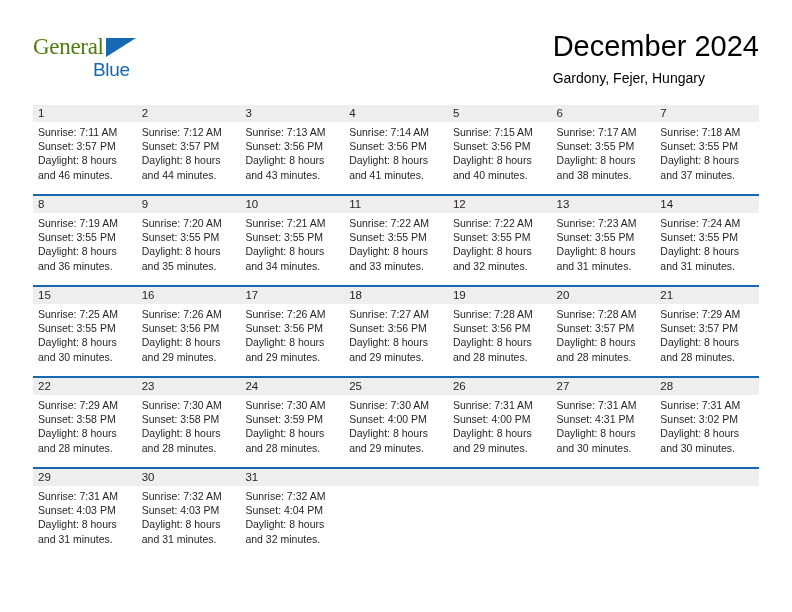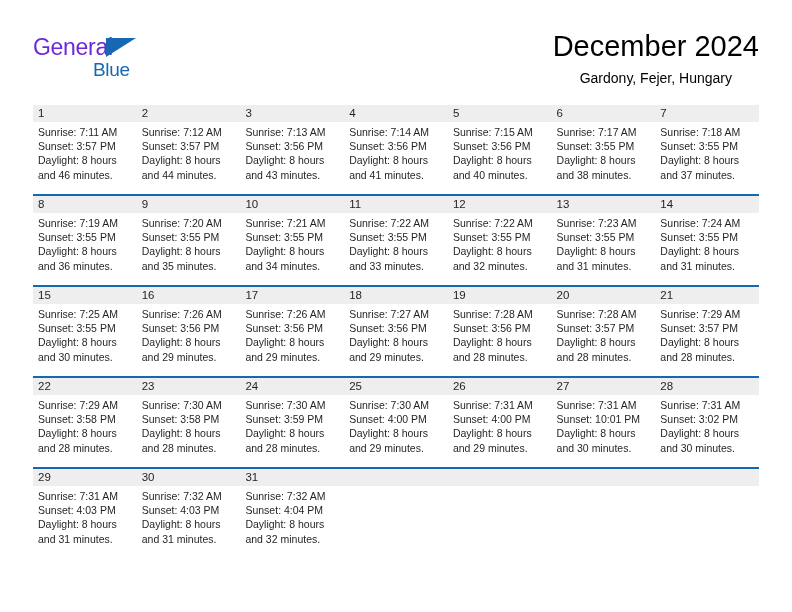--- a/index.html
+++ b/index.html
@@ -33,23 +33,24 @@
     left: 0;
     top: 6px;
     width: 200px;
     height: 56px;
   }
   .brand-general {
     position: absolute;
     left: 0;
     top: 0;
     font-size: 23px;
-    color: #6d28d9;
+    color: #4d7c0f;
     letter-spacing: -0.3px;
     line-height: 26px;
+    font-family: Liberation Serif, serif;
   }
   .brand-tri {
     position: absolute;
     left: 73px;
     top: 4px;
     width: 0;
     height: 0;
     border-left: 30px solid #1668b3;
     border-bottom: 19px solid transparent;
   }
@@ -60,21 +61,21 @@
     font-size: 19px;
     color: #1668b3;
     letter-spacing: -0.3px;
     line-height: 26px;
   }
 
   .titles {
     position: absolute;
     right: 0;
     top: 0;
-    text-align: center;
+    text-align: left;
     margin-left: 20px;
   }
   .cal-title {
     font-size: 29px;
     color: #000000;
     line-height: 36px;
     white-space: nowrap;
   }
   .cal-subtitle {
     margin-top: 5px;
@@ -422,21 +423,21 @@
           <div>Sunrise: 7:31 AM</div>
           <div>Sunset: 4:00 PM</div>
           <div>Daylight: 8 hours</div>
           <div>and 29 minutes.</div>
         </div>
       </div>
       <div class="cell">
         <div class="daynum">27</div>
         <div class="info">
           <div>Sunrise: 7:31 AM</div>
-          <div>Sunset: 10:01 PM</div>
+          <div>Sunset: 4:31 PM</div>
           <div>Daylight: 8 hours</div>
           <div>and 30 minutes.</div>
         </div>
       </div>
       <div class="cell">
         <div class="daynum">28</div>
         <div class="info">
           <div>Sunrise: 7:31 AM</div>
           <div>Sunset: 3:02 PM</div>
           <div>Daylight: 8 hours</div>

